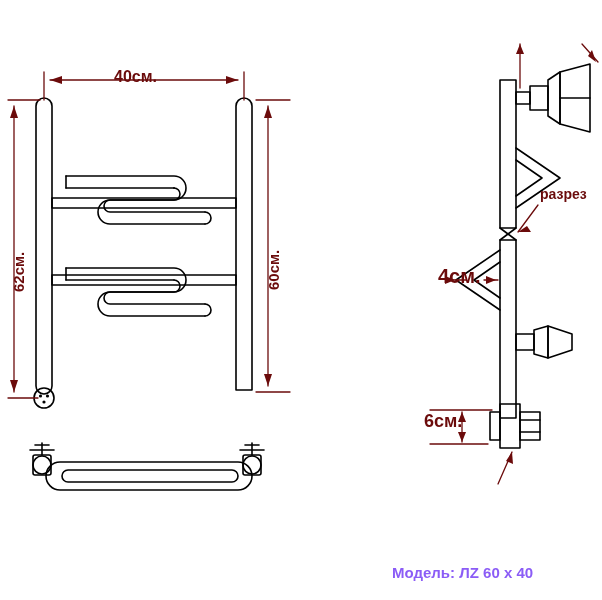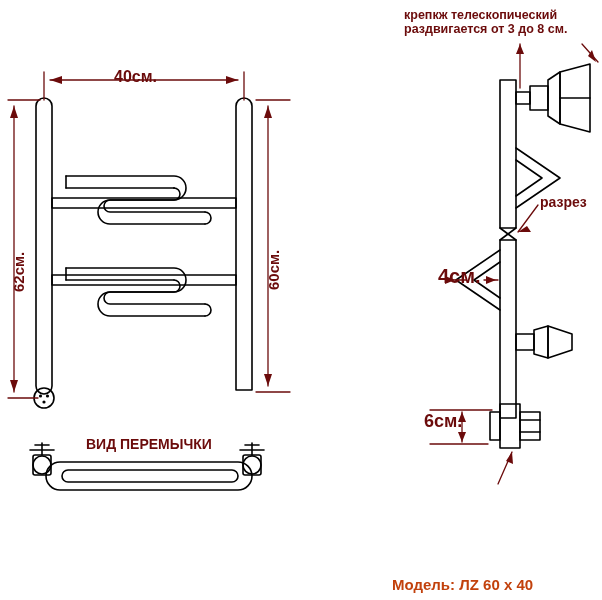--- a/index.html
+++ b/index.html
@@ -33,24 +33,24 @@
     font-family: "Liberation Sans", sans-serif;
     white-space: pre;
     line-height: 1.15;
   }
   .rot {
     transform-origin: left top;
   }
   #model-label {
     position: absolute;
     left: 392px;
-    top: 576px;
+    top: 564px;
     font-size: 15px;
     font-weight: bold;
-    color: #c2410c;
+    color: #8b5cf6;
     font-family: "Liberation Sans", sans-serif;
     white-space: pre;
   }
 </style>
 </head>
 <body>
 
 <div id="stage">
 
   <svg class="layer" viewBox="0 0 602 600">
@@ -193,26 +193,23 @@
       </g>
     </g>
   </svg>
 
   <div class="lbl" style="left:114px; top:68px; font-size:16px;">40см.</div>
 
   <div class="lbl rot" style="left:10px; top:292px; font-size:15px; transform:rotate(-90deg);">62см.</div>
 
   <div class="lbl rot" style="left:265px; top:290px; font-size:15px; transform:rotate(-90deg);">60см.</div>
 
-  <div class="lbl" style="left:86px; top:436px; font-size:14px;">ВИД ПЕРЕМЫЧКИ</div>
-
-  <div class="lbl" style="left:404px; top:8px; font-size:12.5px;">крепкж телескопический
-раздвигается от 3 до 8 см.</div>
-
-  <div class="lbl" style="left:540px; top:194px; font-size:14px;">разрез</div>
+
+
+  <div class="lbl" style="left:540px; top:186px; font-size:14px;">разрез</div>
 
   <div class="lbl" style="left:438px; top:265px; font-size:20px;">4см.</div>
 
   <div class="lbl" style="left:424px; top:411px; font-size:18px;">6см.</div>
 
 
   <div id="model-label">Модель: ЛZ 60 x 40</div>
 
 </div>
 

